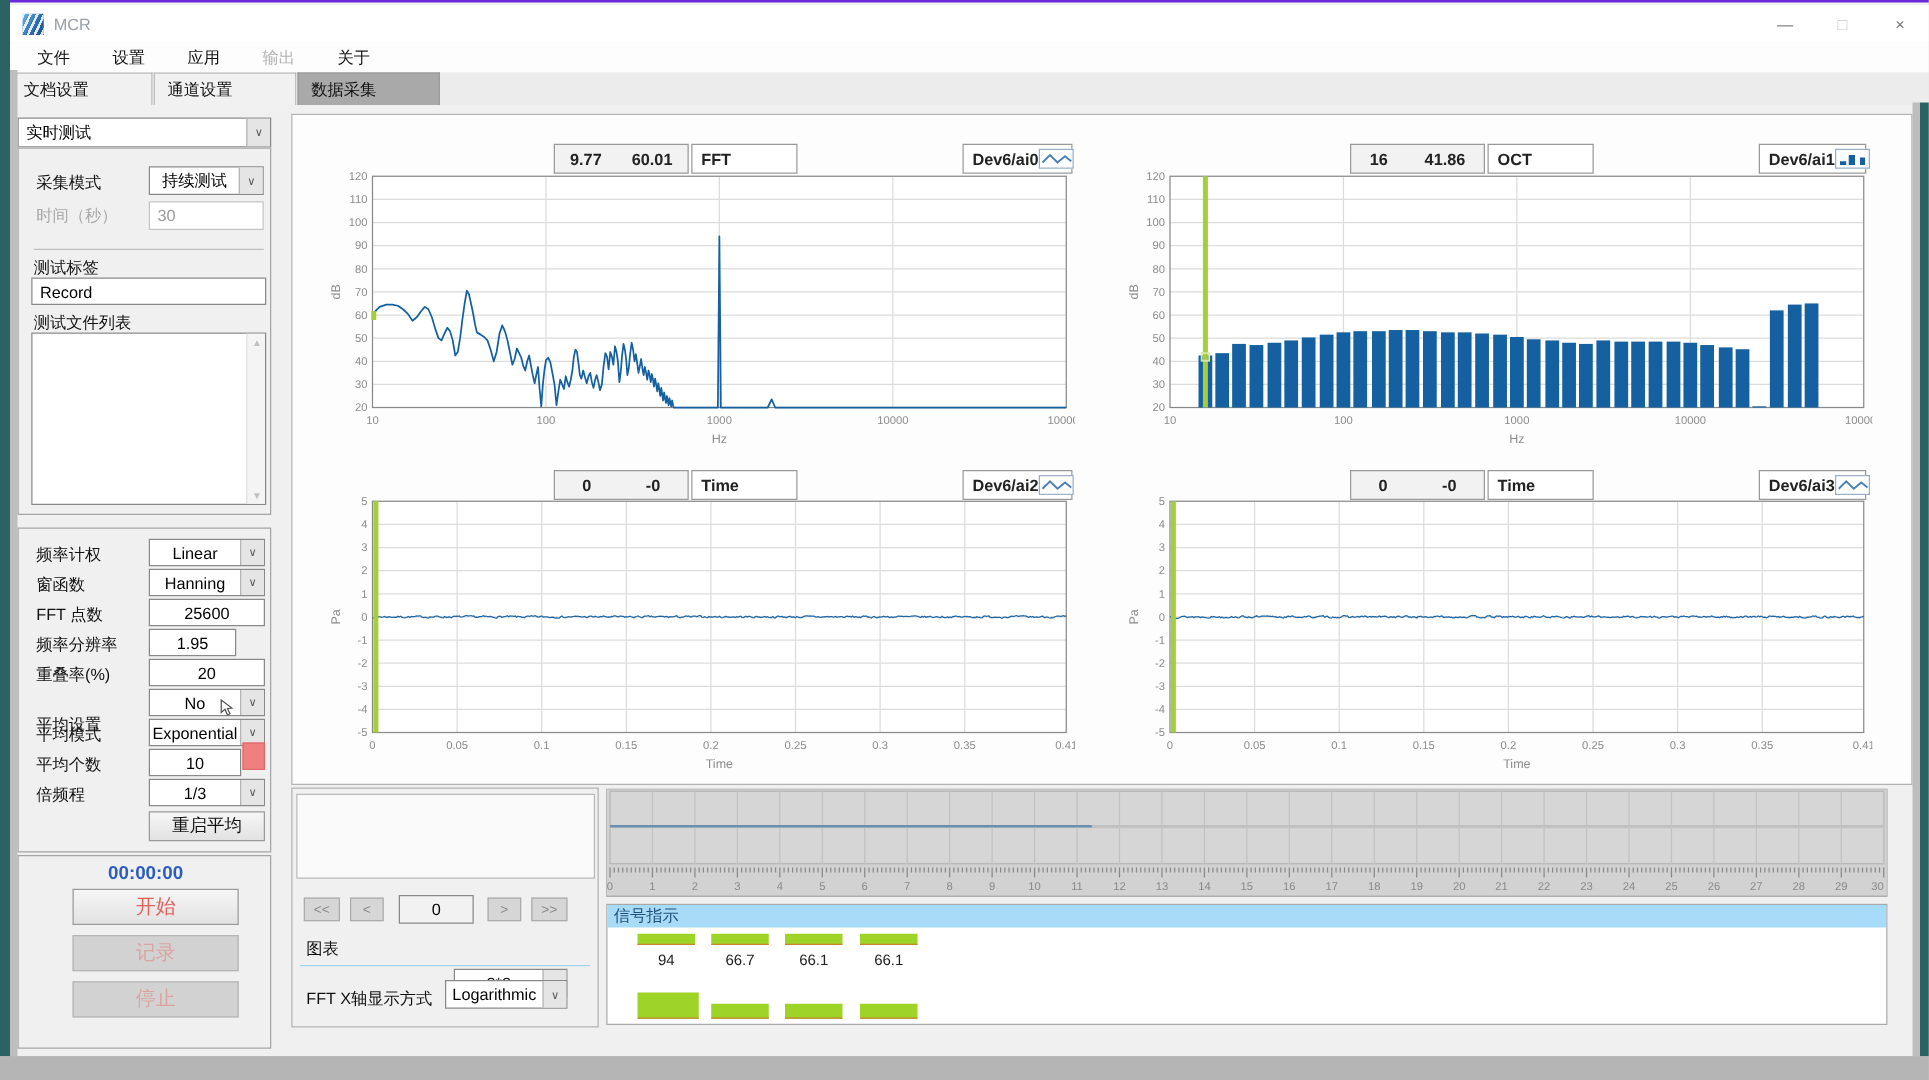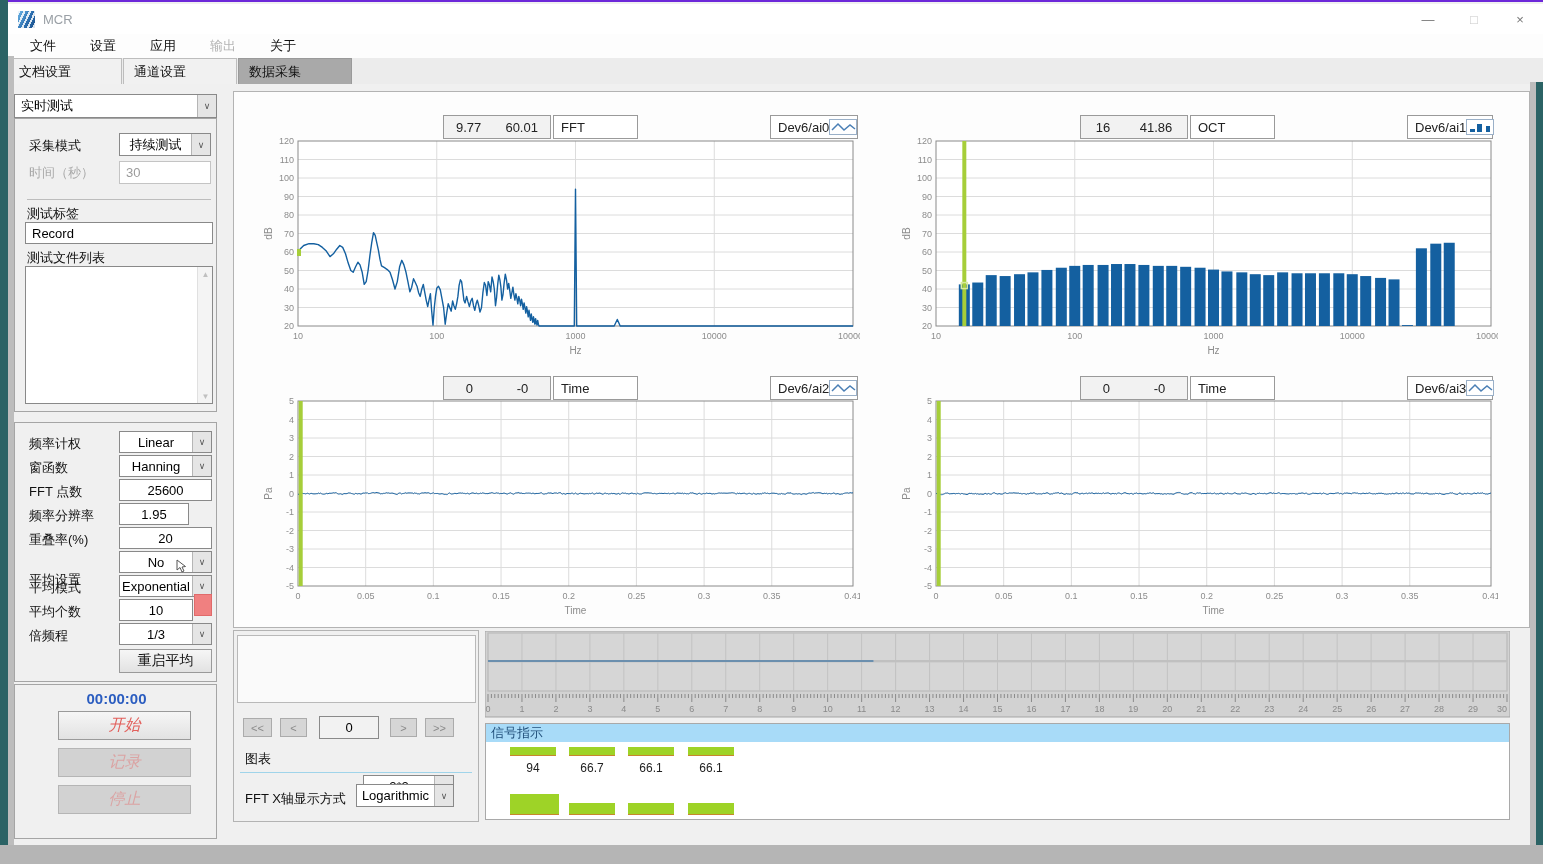--- a/index.html
+++ b/index.html
@@ -41,27 +41,27 @@
   .input.left { justify-content:flex-start; padding-left:6px; }
   .input.disabled { border-color:#c4c4c4; color:#9b9b9b; }
   .groupbox { position:absolute; border:1px solid #a5a5a5; background:#f0f0f0; }
   .flabel { position:absolute; font-size:13px; color:#111; }
   .flabel.dim { color:#a9a9a9; }
   .listbox { position:absolute; border:1px solid #898989; background:#fff; }
   .list-sb { position:absolute; right:0; top:0; bottom:0; width:15px; background:#f4f4f4; border-left:1px solid #e0e0e0; }
   .sb-arrow { position:absolute; left:0; width:15px; height:14px; color:#c0c0c0; font-size:8px; display:flex; align-items:center; justify-content:center; }
   .alert-sq { position:absolute; background:#f08080; border:1px solid #e06a6a; }
   .btn { border:1px solid #9a9a9a; background:linear-gradient(#f6f6f6,#e2e2e2); display:flex; align-items:center; justify-content:center; font-size:14px; color:#111; }
-  .btn.big { font-size:16px; color:#e2605c;font-style:italic; }
+  .btn.big { font-size:16px; color:#e2605c; }
   .btn.disabled { background:#d2d2d2; color:#dba3a3; border-color:#b5b5b5; }
   .timer { position:absolute; font-size:15px; font-weight:bold; color:#2b5dc0; text-align:center; }
 
   
   .chart-panel { position:absolute; left:233px; top:89px; width:1297px; height:537px; background:#fdfdfd; border:1px solid #b3b3b3; }
-  .hdr-box { position:absolute; height:24px; border:1px solid #9a9a9a; font-size:13px; color:#222; display:flex; align-items:center; }
+  .hdr-box { position:absolute; height:24px; border:1px solid #9a9a9a; font-size:13px; color:#222; display:flex; align-items:center;font-weight:bold; }
   .hdr-val { background:#f2f2f2; justify-content:space-around; }
   .hdr-name { background:#fff; padding-left:7px; }
   .hdr-ch { background:#fff; justify-content:space-between; padding:0 4px 0 7px; }
   .ch-icon { width:30px; height:16px; border:1px solid #9ab0c8; background:#fff; display:flex; align-items:center; justify-content:center; }
   svg.plot { position:absolute; }
   svg text { font-family:"Liberation Sans", sans-serif; }
 
   
   .bl-panel { position:absolute; left:233px; top:628px; width:246px; height:192px; border:1px solid #b3b3b3; background:#f0f0f0; }
   .bl-white { position:absolute; left:3px; top:4px; width:239px; height:68px; background:#fafafa; border:1px solid #b9b9b9; }

